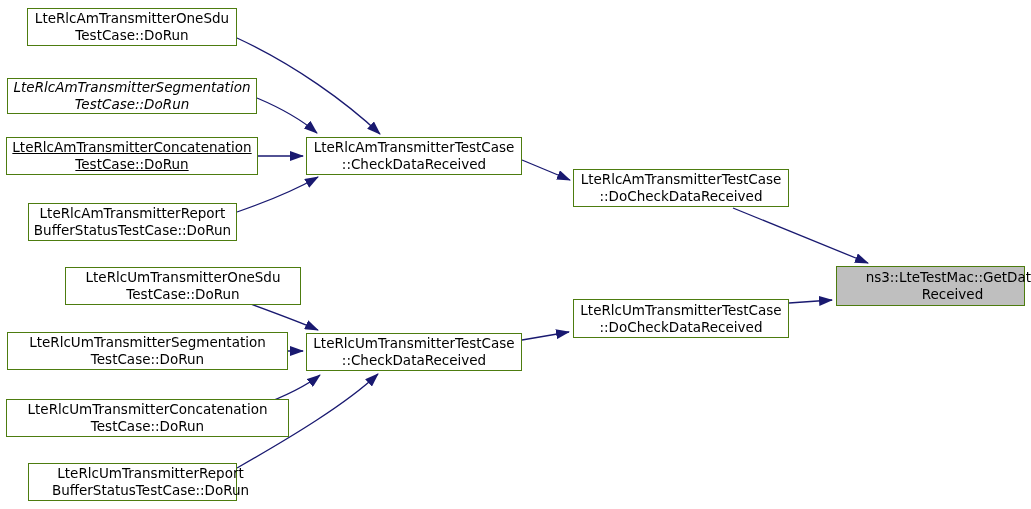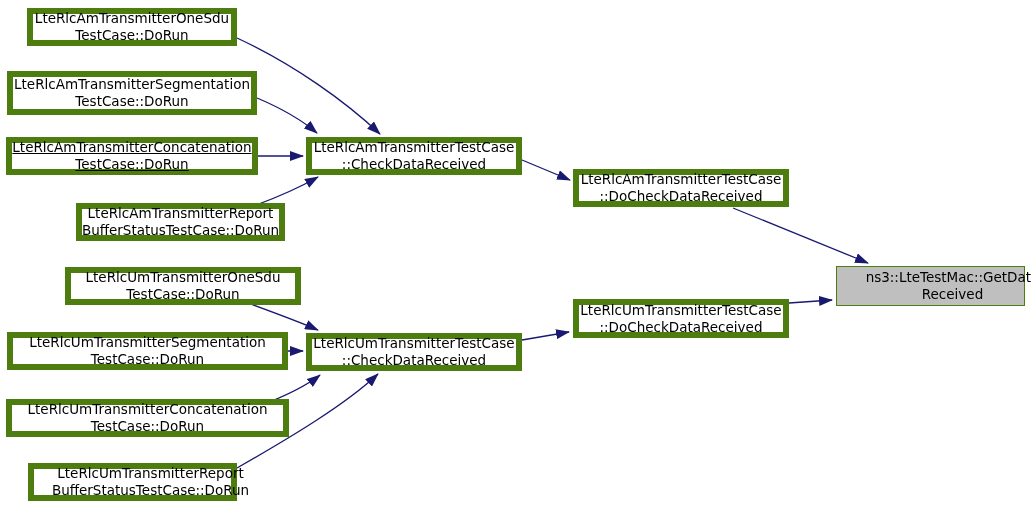--- a/index.html
+++ b/index.html
@@ -19,21 +19,21 @@
     position: absolute;
     left: 0;
     top: 0;
     width: 1031px;
     height: 509px;
   }
   .node {
     position: absolute;
     box-sizing: border-box;
     background: #ffffff;
-    border: 6px solid #4d7c0f;
+    border: 1px solid #4d7c0f;
     color: #000000;
     display: flex;
     align-items: center;
     justify-content: center;
     text-align: center;
     font-size: 13.5px;
     line-height: 17px;
     white-space: pre-line;
     cursor: pointer;
   }
@@ -62,25 +62,25 @@
       <path d="M733,208 L868,263" fill="none" stroke="#191970" stroke-width="1.3" marker-end="url(#arrowhead)"></path>
       <path d="M237,299 C270,311 300,322 318,330" fill="none" stroke="#191970" stroke-width="1.3" marker-end="url(#arrowhead)"></path>
       <path d="M257,351 L303,351" fill="none" stroke="#191970" stroke-width="1.3" marker-end="url(#arrowhead)"></path>
       <path d="M259,406 C283,397 306,386 320,375" fill="none" stroke="#191970" stroke-width="1.3" marker-end="url(#arrowhead)"></path>
       <path d="M237,468 C293,436 346,404 378,374" fill="none" stroke="#191970" stroke-width="1.3" marker-end="url(#arrowhead)"></path>
       <path d="M522,340 L569,332" fill="none" stroke="#191970" stroke-width="1.3" marker-end="url(#arrowhead)"></path>
       <path d="M789,303 L832,300" fill="none" stroke="#191970" stroke-width="1.3" marker-end="url(#arrowhead)"></path>
     </svg>
     <div class="node" style="left: 27px; top: 8px; width: 210px; height: 38px;">LteRlcAmTransmitterOneSdu
 TestCase::DoRun</div>
-    <div class="node" style="left: 7px; top: 71px; width: 250px; height: 44px;">LteRlcAmTransmitterSegmentation
+    <div class="node" style="left: 7px; top: 78px; width: 250px; height: 36px; font-style: italic;">LteRlcAmTransmitterSegmentation
 TestCase::DoRun</div>
     <div class="node" style="left: 6px; top: 137px; width: 252px; height: 38px; text-decoration: underline;">LteRlcAmTransmitterConcatenation
 TestCase::DoRun</div>
-    <div class="node" style="left: 28px; top: 203px; width: 209px; height: 38px; margin-left: 48px;">LteRlcAmTransmitterReport
+    <div class="node" style="left: 28px; top: 203px; width: 209px; height: 38px;">LteRlcAmTransmitterReport
 BufferStatusTestCase::DoRun</div>
     <div class="node" style="left: 306px; top: 137px; width: 216px; height: 38px;">LteRlcAmTransmitterTestCase
 ::CheckDataReceived</div>
     <div class="node" style="left: 573px; top: 169px; width: 216px; height: 38px;">LteRlcAmTransmitterTestCase
 ::DoCheckDataReceived</div>
     <div class="node highlight" style="left: 836px; top: 266px; width: 189px; height: 40px;">ns3::LteTestMac::GetData
 Received</div>
     <div class="node" style="left: 27px; top: 267px; width: 236px; height: 38px; margin-left: 38px;">LteRlcUmTransmitterOneSdu
 TestCase::DoRun</div>
     <div class="node" style="left: 7px; top: 332px; width: 281px; height: 38px;">LteRlcUmTransmitterSegmentation

